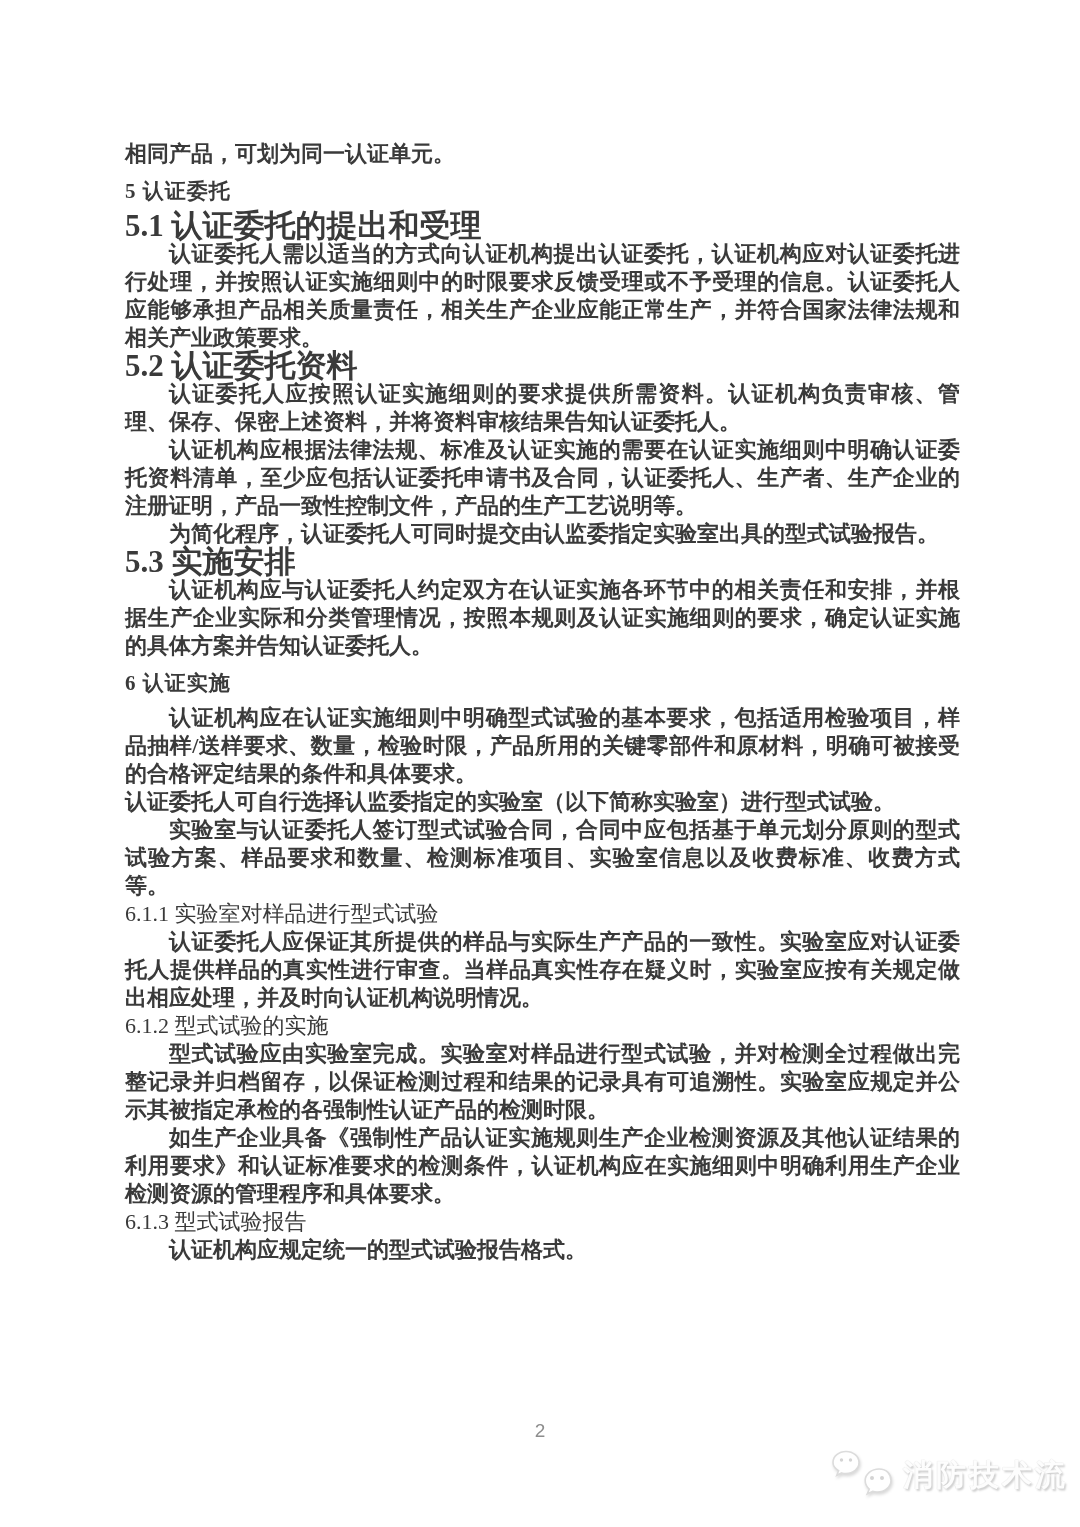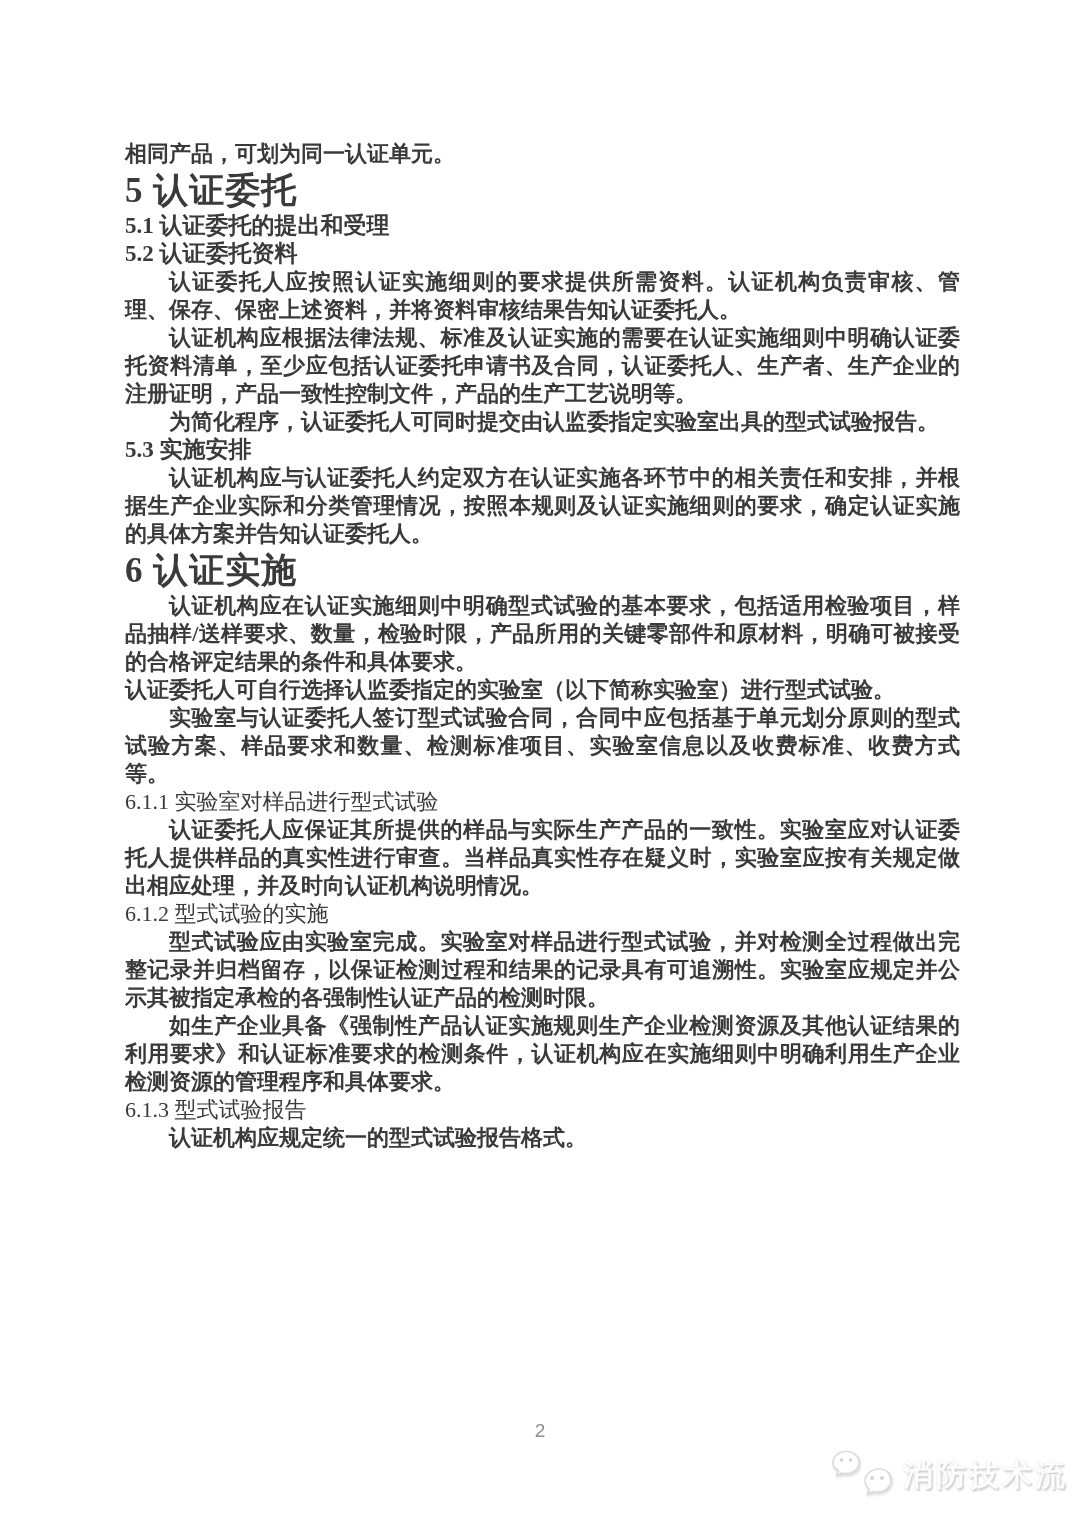--- a/index.html
+++ b/index.html
@@ -27,28 +27,28 @@
     text-align: justify;
     text-justify: inter-ideograph;
   }
   .doc p, .doc h1, .doc h2, .doc h3 {
     margin: 0;
     padding: 0;
   }
   .doc p { font-weight: bold; }
   .doc p.indent { text-indent: 2em; }
   .doc h1 {
-    font-size: 35px;
+    font-size: 21px;
     line-height: 30px;
     font-weight: bold;
     margin: 8px 0 6px 0;
     letter-spacing: 1px;
   }
   .doc h2 {
-    font-size: 23px;
+    font-size: 31px;
     line-height: 28px;
     font-weight: bold;
   }
   .doc h3 {
     font-size: 22px;
     line-height: 28px;
     font-weight: normal;
   }
   .page-number {
     position: absolute;
@@ -86,20 +86,21 @@
 </style>
 </head>
 <body>
 
 <div class="page">
 
   <main class="doc">
       <p class="noindent">相同产品，可划为同一认证单元。</p>
       <h1 class="">5 认证委托</h1>
       <h2 class="">5.1 认证委托的提出和受理</h2>
+      <p class="indent">认证委托人需以适当的方式向认证机构提出认证委托，认证机构应对认证委托进行处理，并按照认证实施细则中的时限要求反馈受理或不予受理的信息。认证委托人应能够承担产品相关质量责任，相关生产企业应能正常生产，并符合国家法律法规和相关产业政策要求。</p>
       <h2 class="">5.2 认证委托资料</h2>
       <p class="indent">认证委托人应按照认证实施细则的要求提供所需资料。认证机构负责审核、管理、保存、保密上述资料，并将资料审核结果告知认证委托人。</p>
       <p class="indent">认证机构应根据法律法规、标准及认证实施的需要在认证实施细则中明确认证委托资料清单，至少应包括认证委托申请书及合同，认证委托人、生产者、生产企业的注册证明，产品一致性控制文件，产品的生产工艺说明等。</p>
       <p class="indent">为简化程序，认证委托人可同时提交由认监委指定实验室出具的型式试验报告。</p>
       <h2 class="">5.3 实施安排</h2>
       <p class="indent">认证机构应与认证委托人约定双方在认证实施各环节中的相关责任和安排，并根据生产企业实际和分类管理情况，按照本规则及认证实施细则的要求，确定认证实施的具体方案并告知认证委托人。</p>
       <h1 class="">6 认证实施</h1>
       <p class="indent">认证机构应在认证实施细则中明确型式试验的基本要求，包括适用检验项目，样品抽样/送样要求、数量，检验时限，产品所用的关键零部件和原材料，明确可被接受的合格评定结果的条件和具体要求。</p>
       <p class="noindent">认证委托人可自行选择认监委指定的实验室（以下简称实验室）进行型式试验。</p>
       <p class="indent">实验室与认证委托人签订型式试验合同，合同中应包括基于单元划分原则的型式试验方案、样品要求和数量、检测标准项目、实验室信息以及收费标准、收费方式等。</p>

